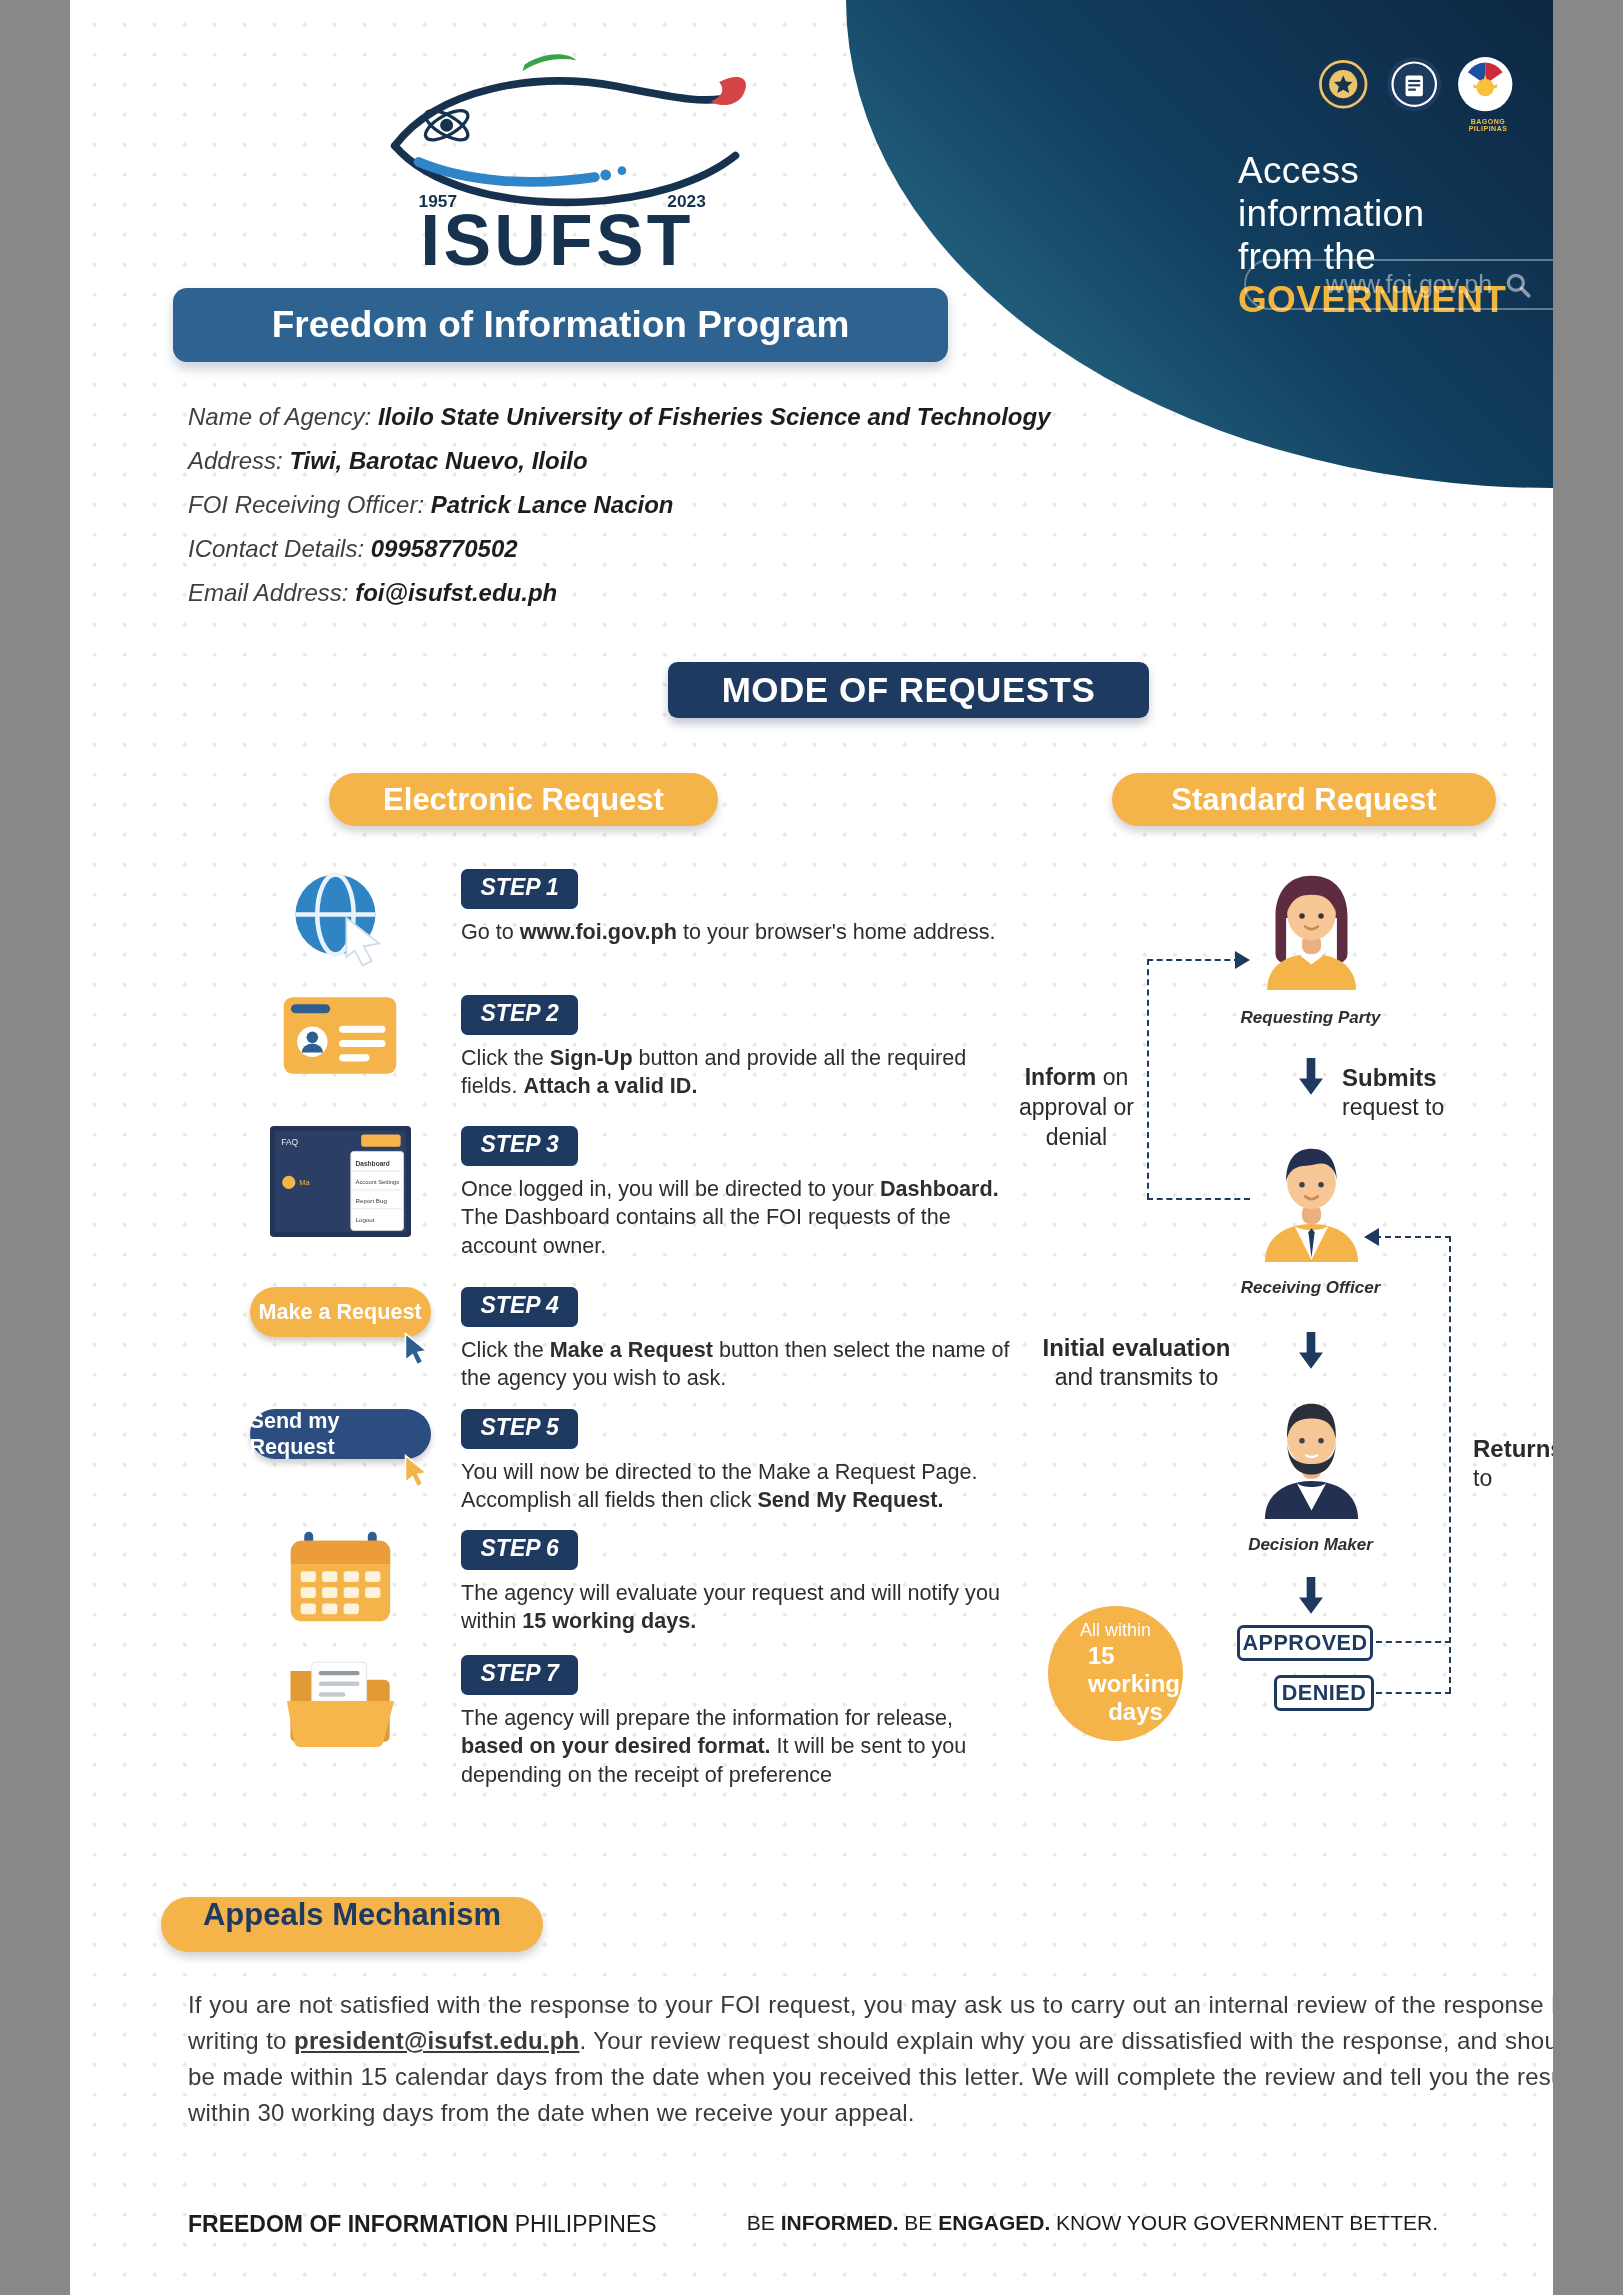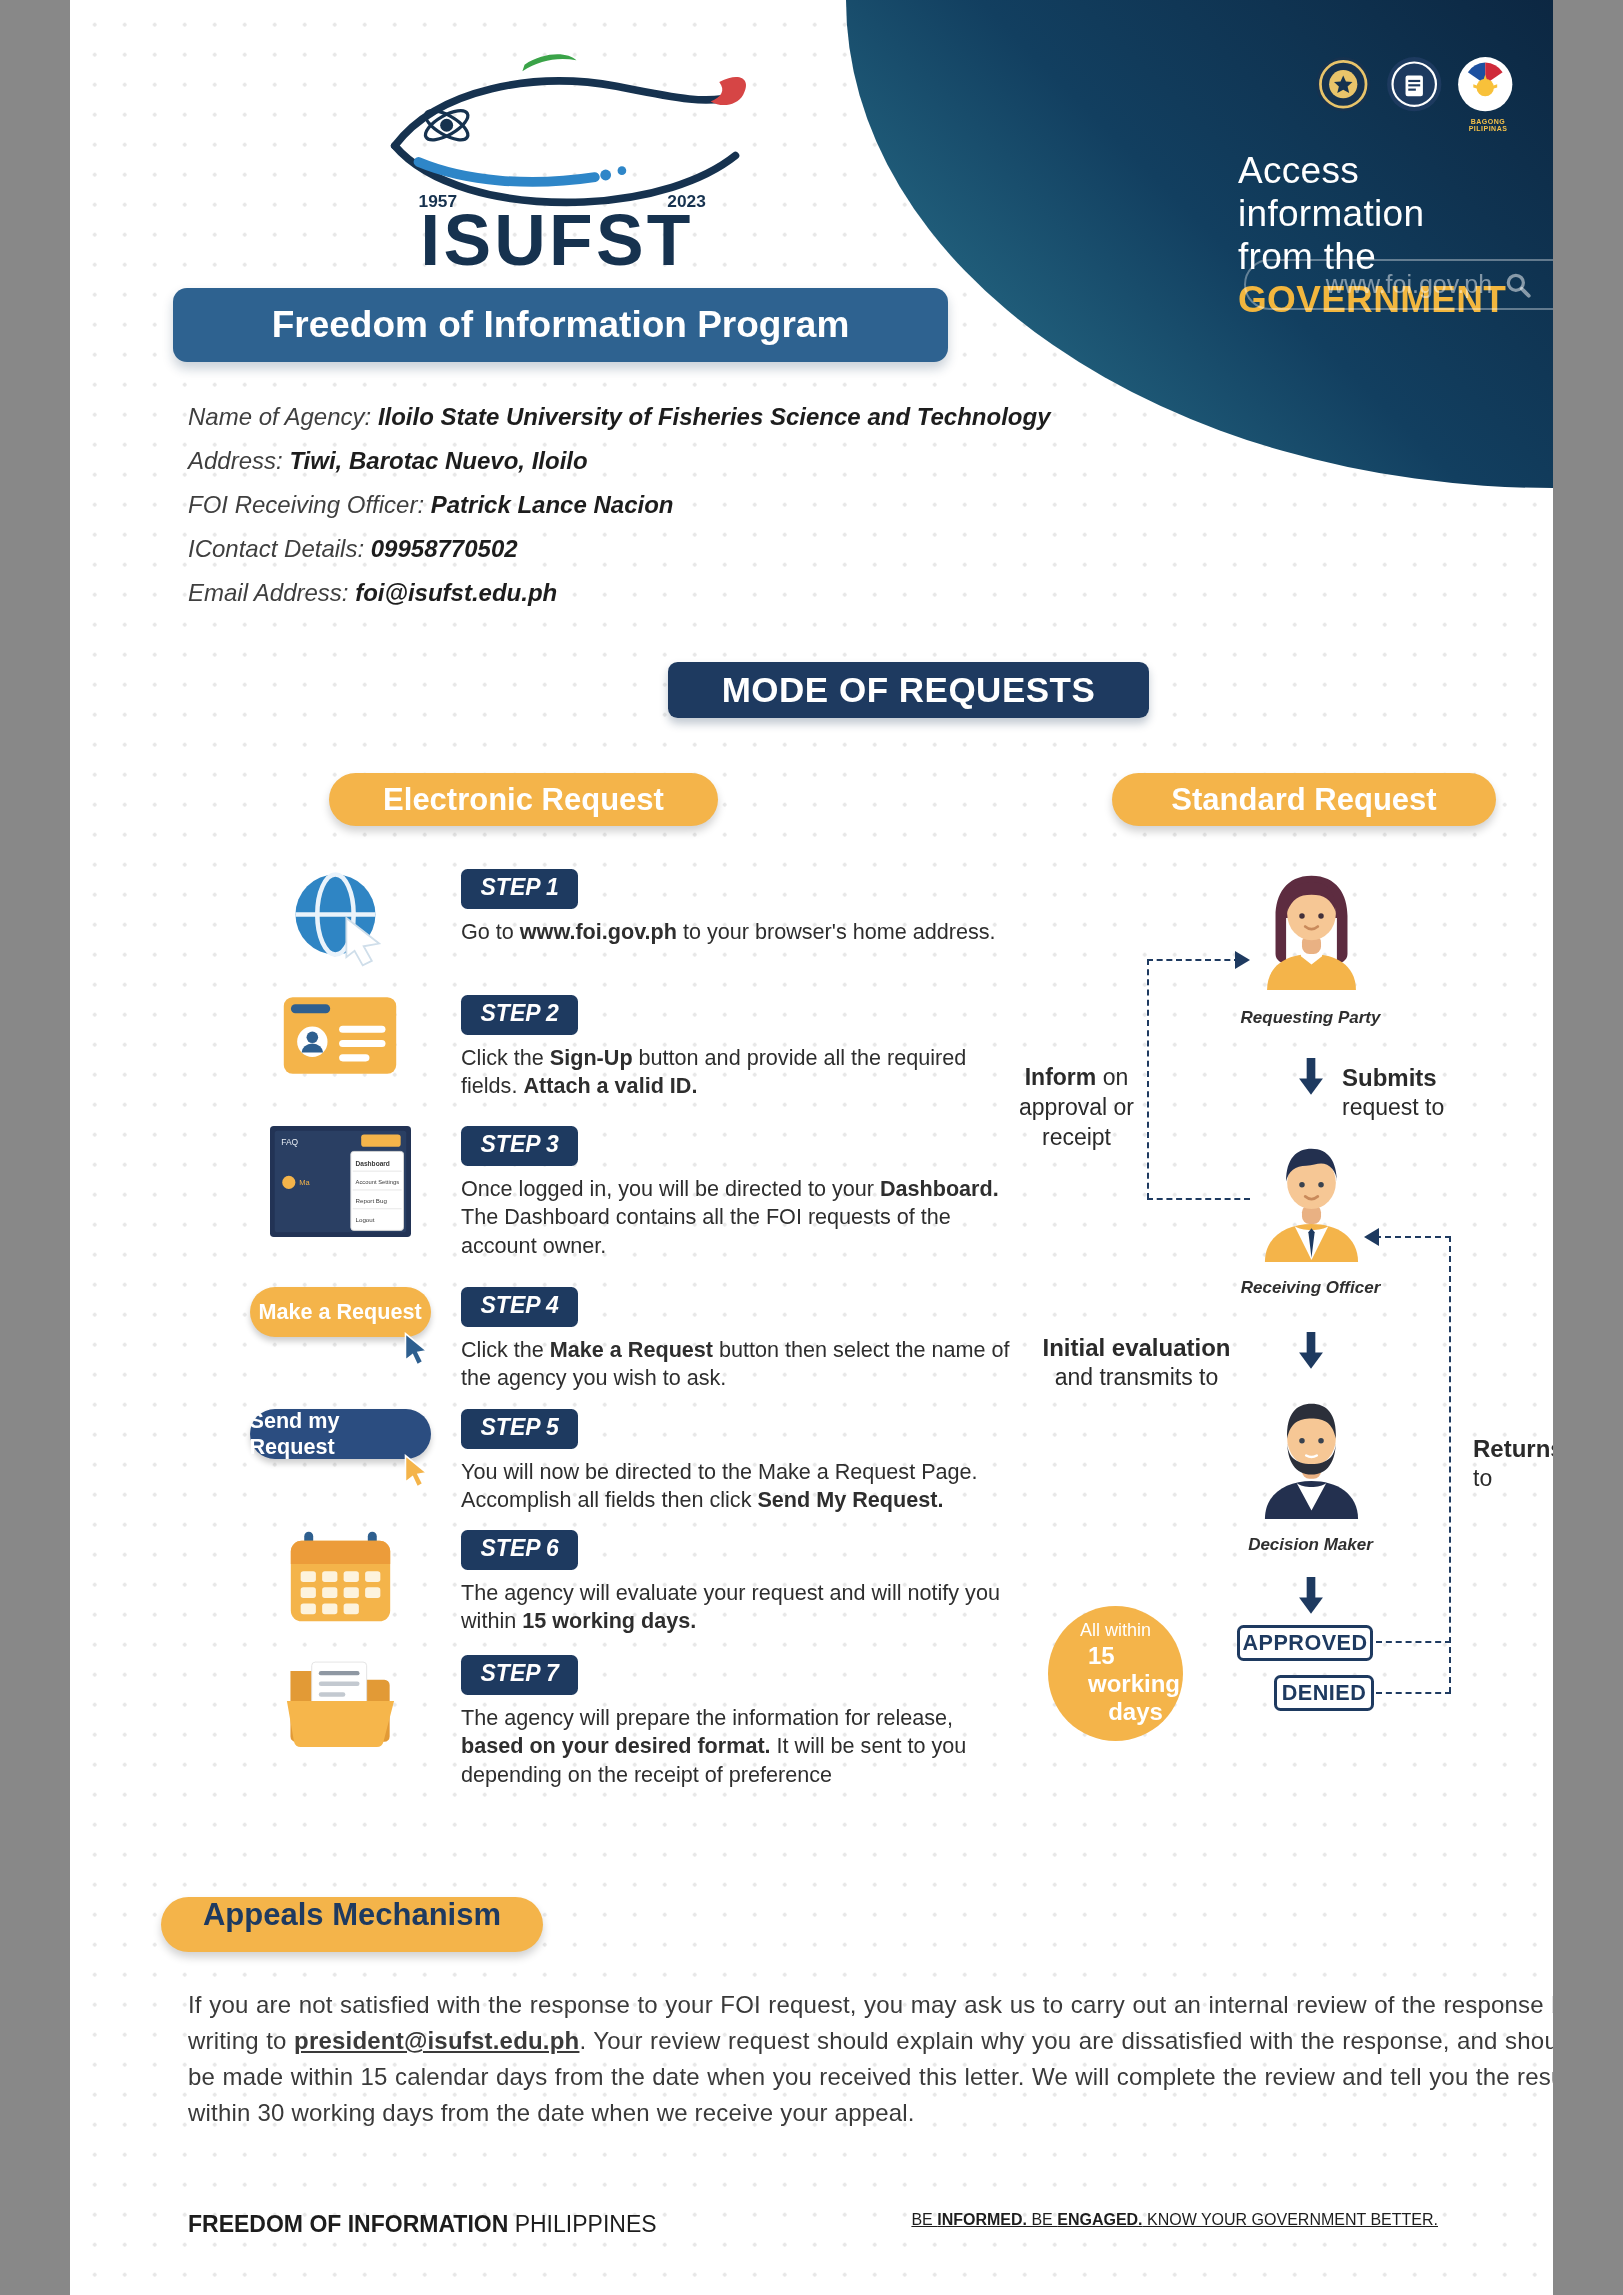--- a/index.html
+++ b/index.html
@@ -122,21 +122,21 @@
     display:flex; align-items:flex-start; justify-content:center;
     color:#1e3a60; font-size:31px; font-weight:800;
     box-shadow:0 5.4px 8.7px rgba(0,0,0,0.18);
   }
   .appeals-text {
     left:118px; top:1987px; width:1389px;
     font-size:24px; line-height:1.5; color:#3a3a3a; text-align:justify;
     letter-spacing:0.2px;
   }
   .footer-left { left:118px; top:2211px; font-size:23px; color:#1d1d1d; }
-  .footer-right { right:115px; top:2211px; font-size:16px; color:#1d1d1d; text-align:center;text-decoration:underline; }
+  .footer-right { right:115px; top:2211px; font-size:21px; color:#1d1d1d; text-align:center; }
 </style>
 </head>
 <body>
 
 <div class="page">
 
   <div class="corner"></div>
 
   <div class="abs seals">
     <svg class="seal" width="57" height="57" viewBox="0 0 105 105">
@@ -375,21 +375,21 @@
     <rect x="16" y="0" width="16" height="40" fill="#1e3a60"></rect>
       <polygon points="2,38 46,38 24,68" fill="#1e3a60"></polygon>
   </svg>
   <div class="abs side-note" style="left:1272px; top:1062px;">
     <div class="big">Submits</div>
     <div>request to</div>
   </div>
   <div class="abs side-note" style="left:939px; top:1063px; width:135px; text-align:center;">
     <div><span style="font-weight: 700;">Inform</span><span> on</span></div>
     <div>approval or</div>
-    <div>receipt</div>
+    <div>denial</div>
   </div>
 
   <div class="abs" style="left:1178px; top:1135px;">
     <svg class="avatar" viewBox="0 0 120 120">
       <path d="M16 120 C16 96 36 84 60 84 C84 84 104 96 104 120 Z" fill="#f4b44a"></path>
       <path d="M44 86 L60 118 L76 86 C70 91 50 91 44 86 Z" fill="#ffffff"></path>
       <path d="M57 92 L60 116 L63 92 L60 88 Z" fill="#1e3a60"></path>
       <rect x="51" y="66" width="18" height="18" rx="7" fill="#e9b183"></rect>
       <ellipse cx="60" cy="45" rx="23" ry="25" fill="#f6c795"></ellipse>
       <path d="M36 44 C36 22 46 13 60 13 C76 13 84 25 84 45 C84 34 77 27 69 27 C65 27 61 29 55 29 C45 29 38 34 36 44 Z" fill="#23304f"></path>

